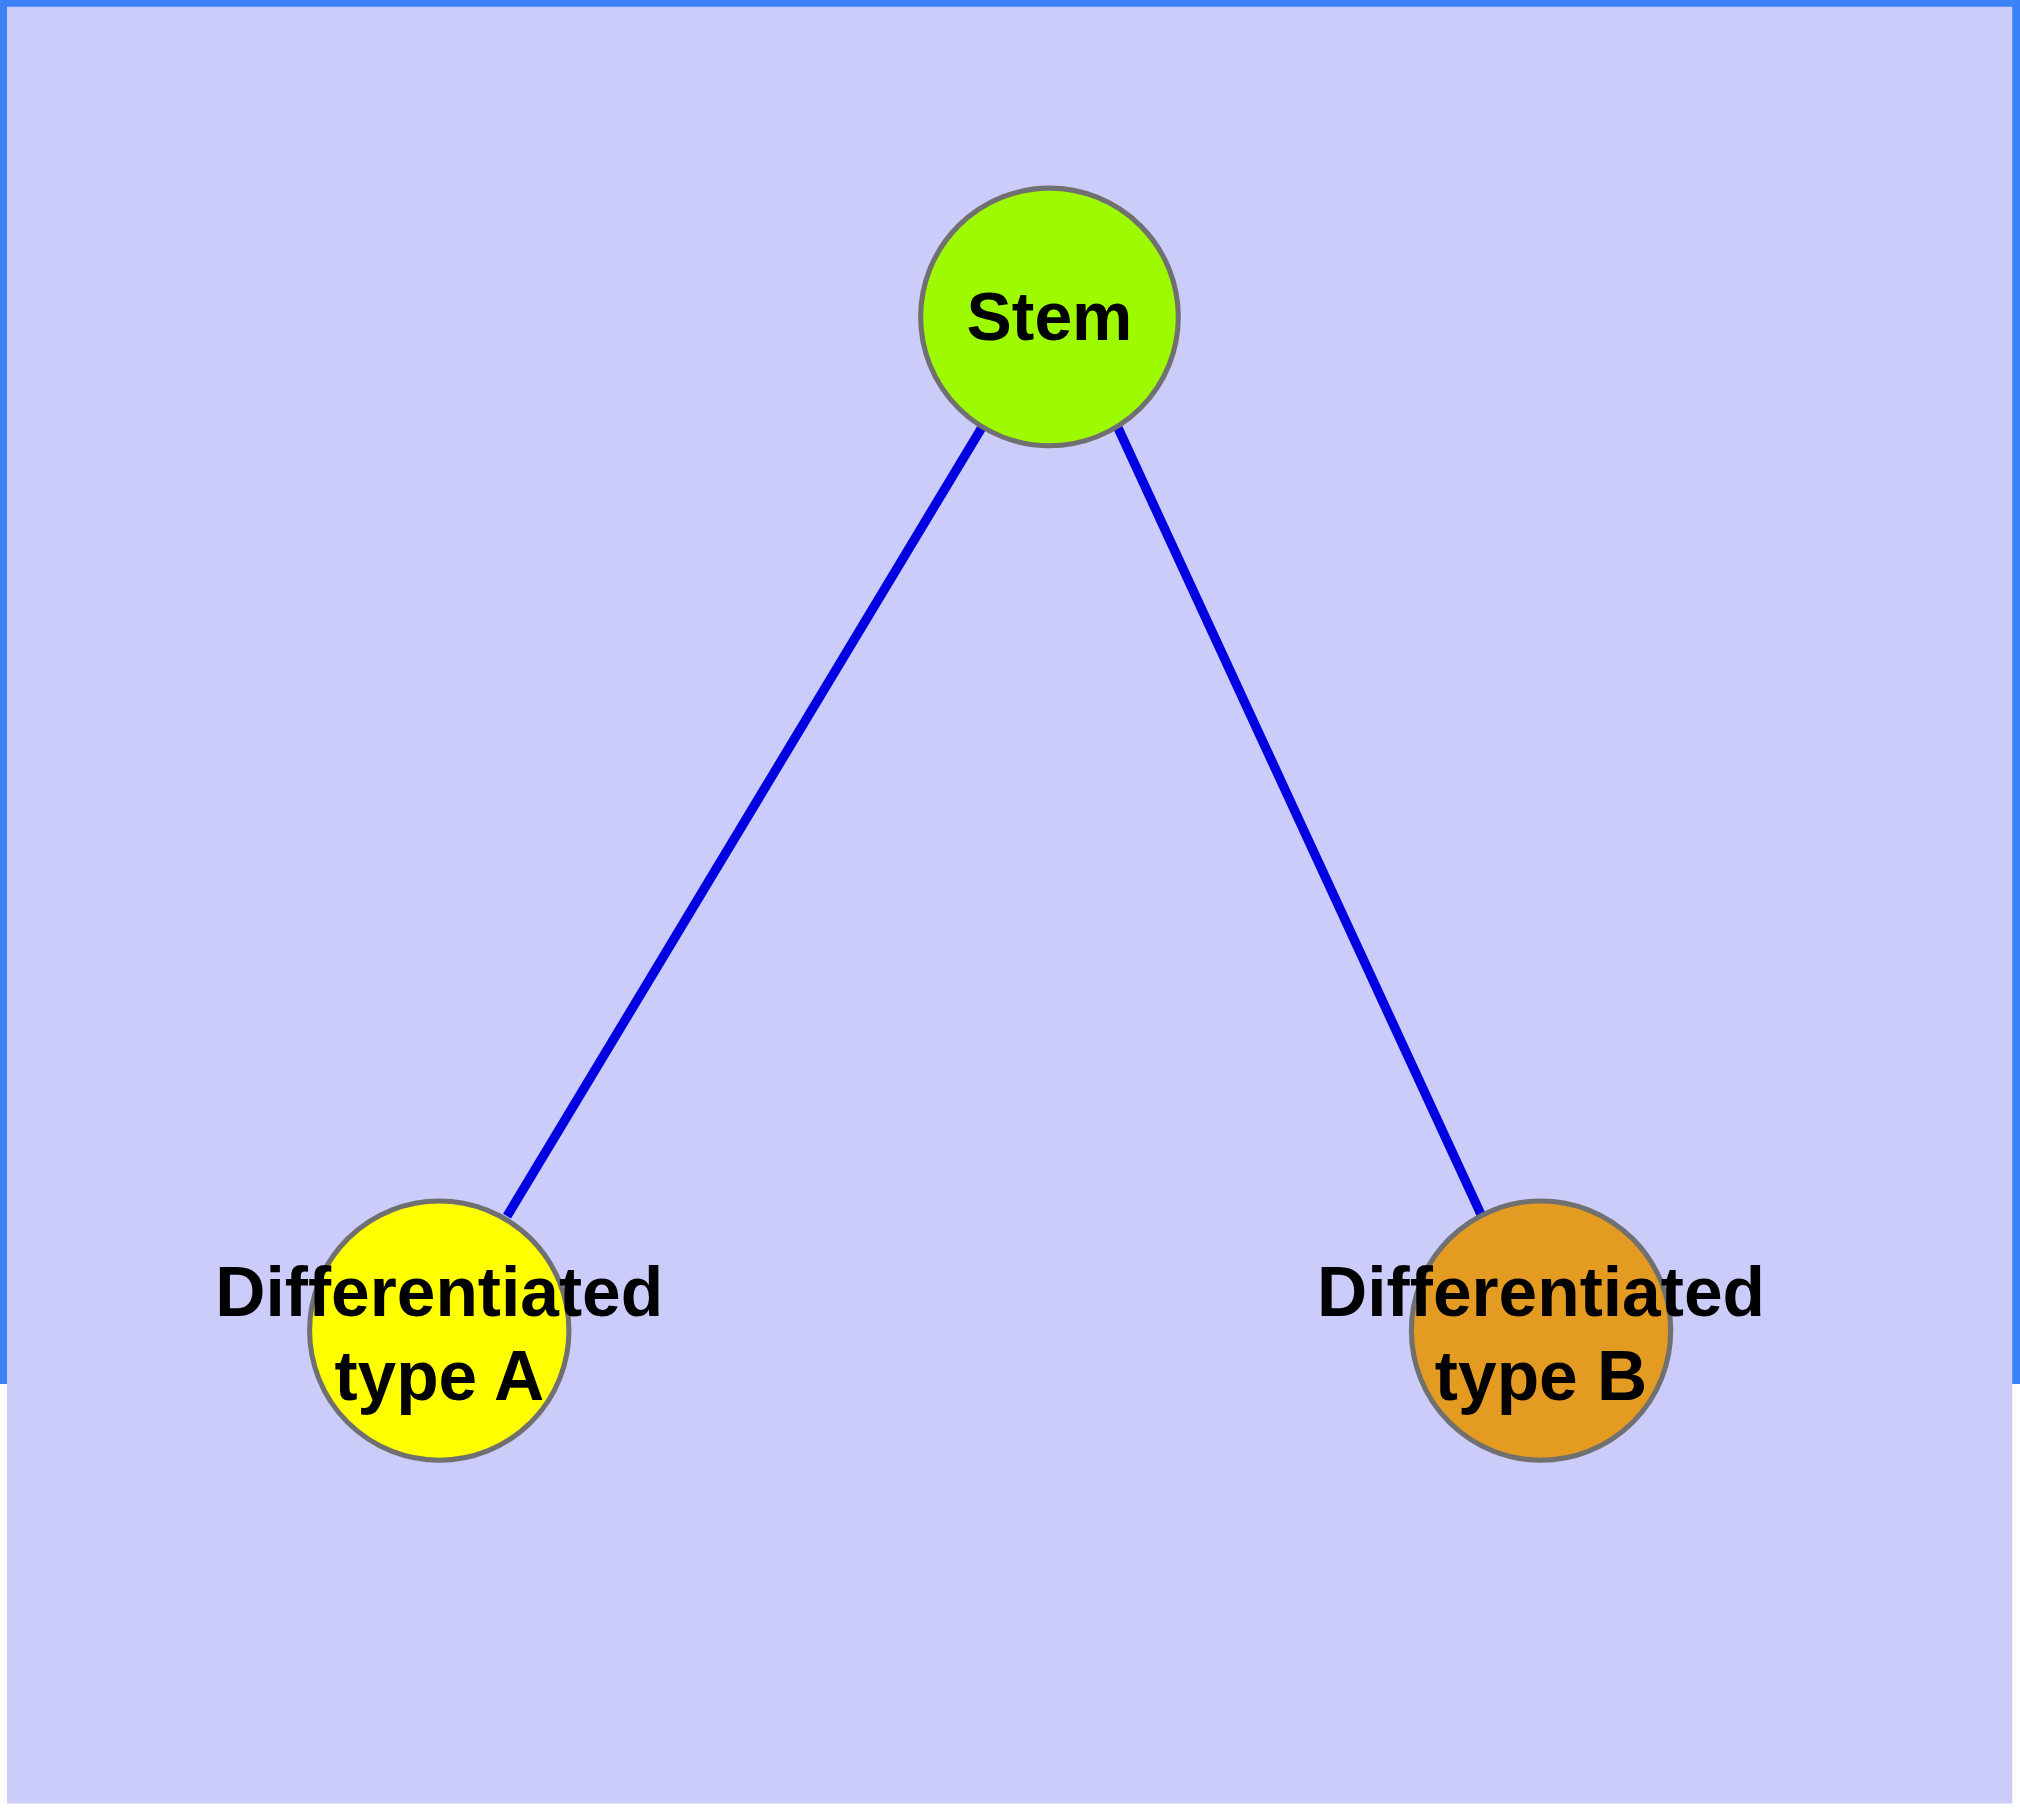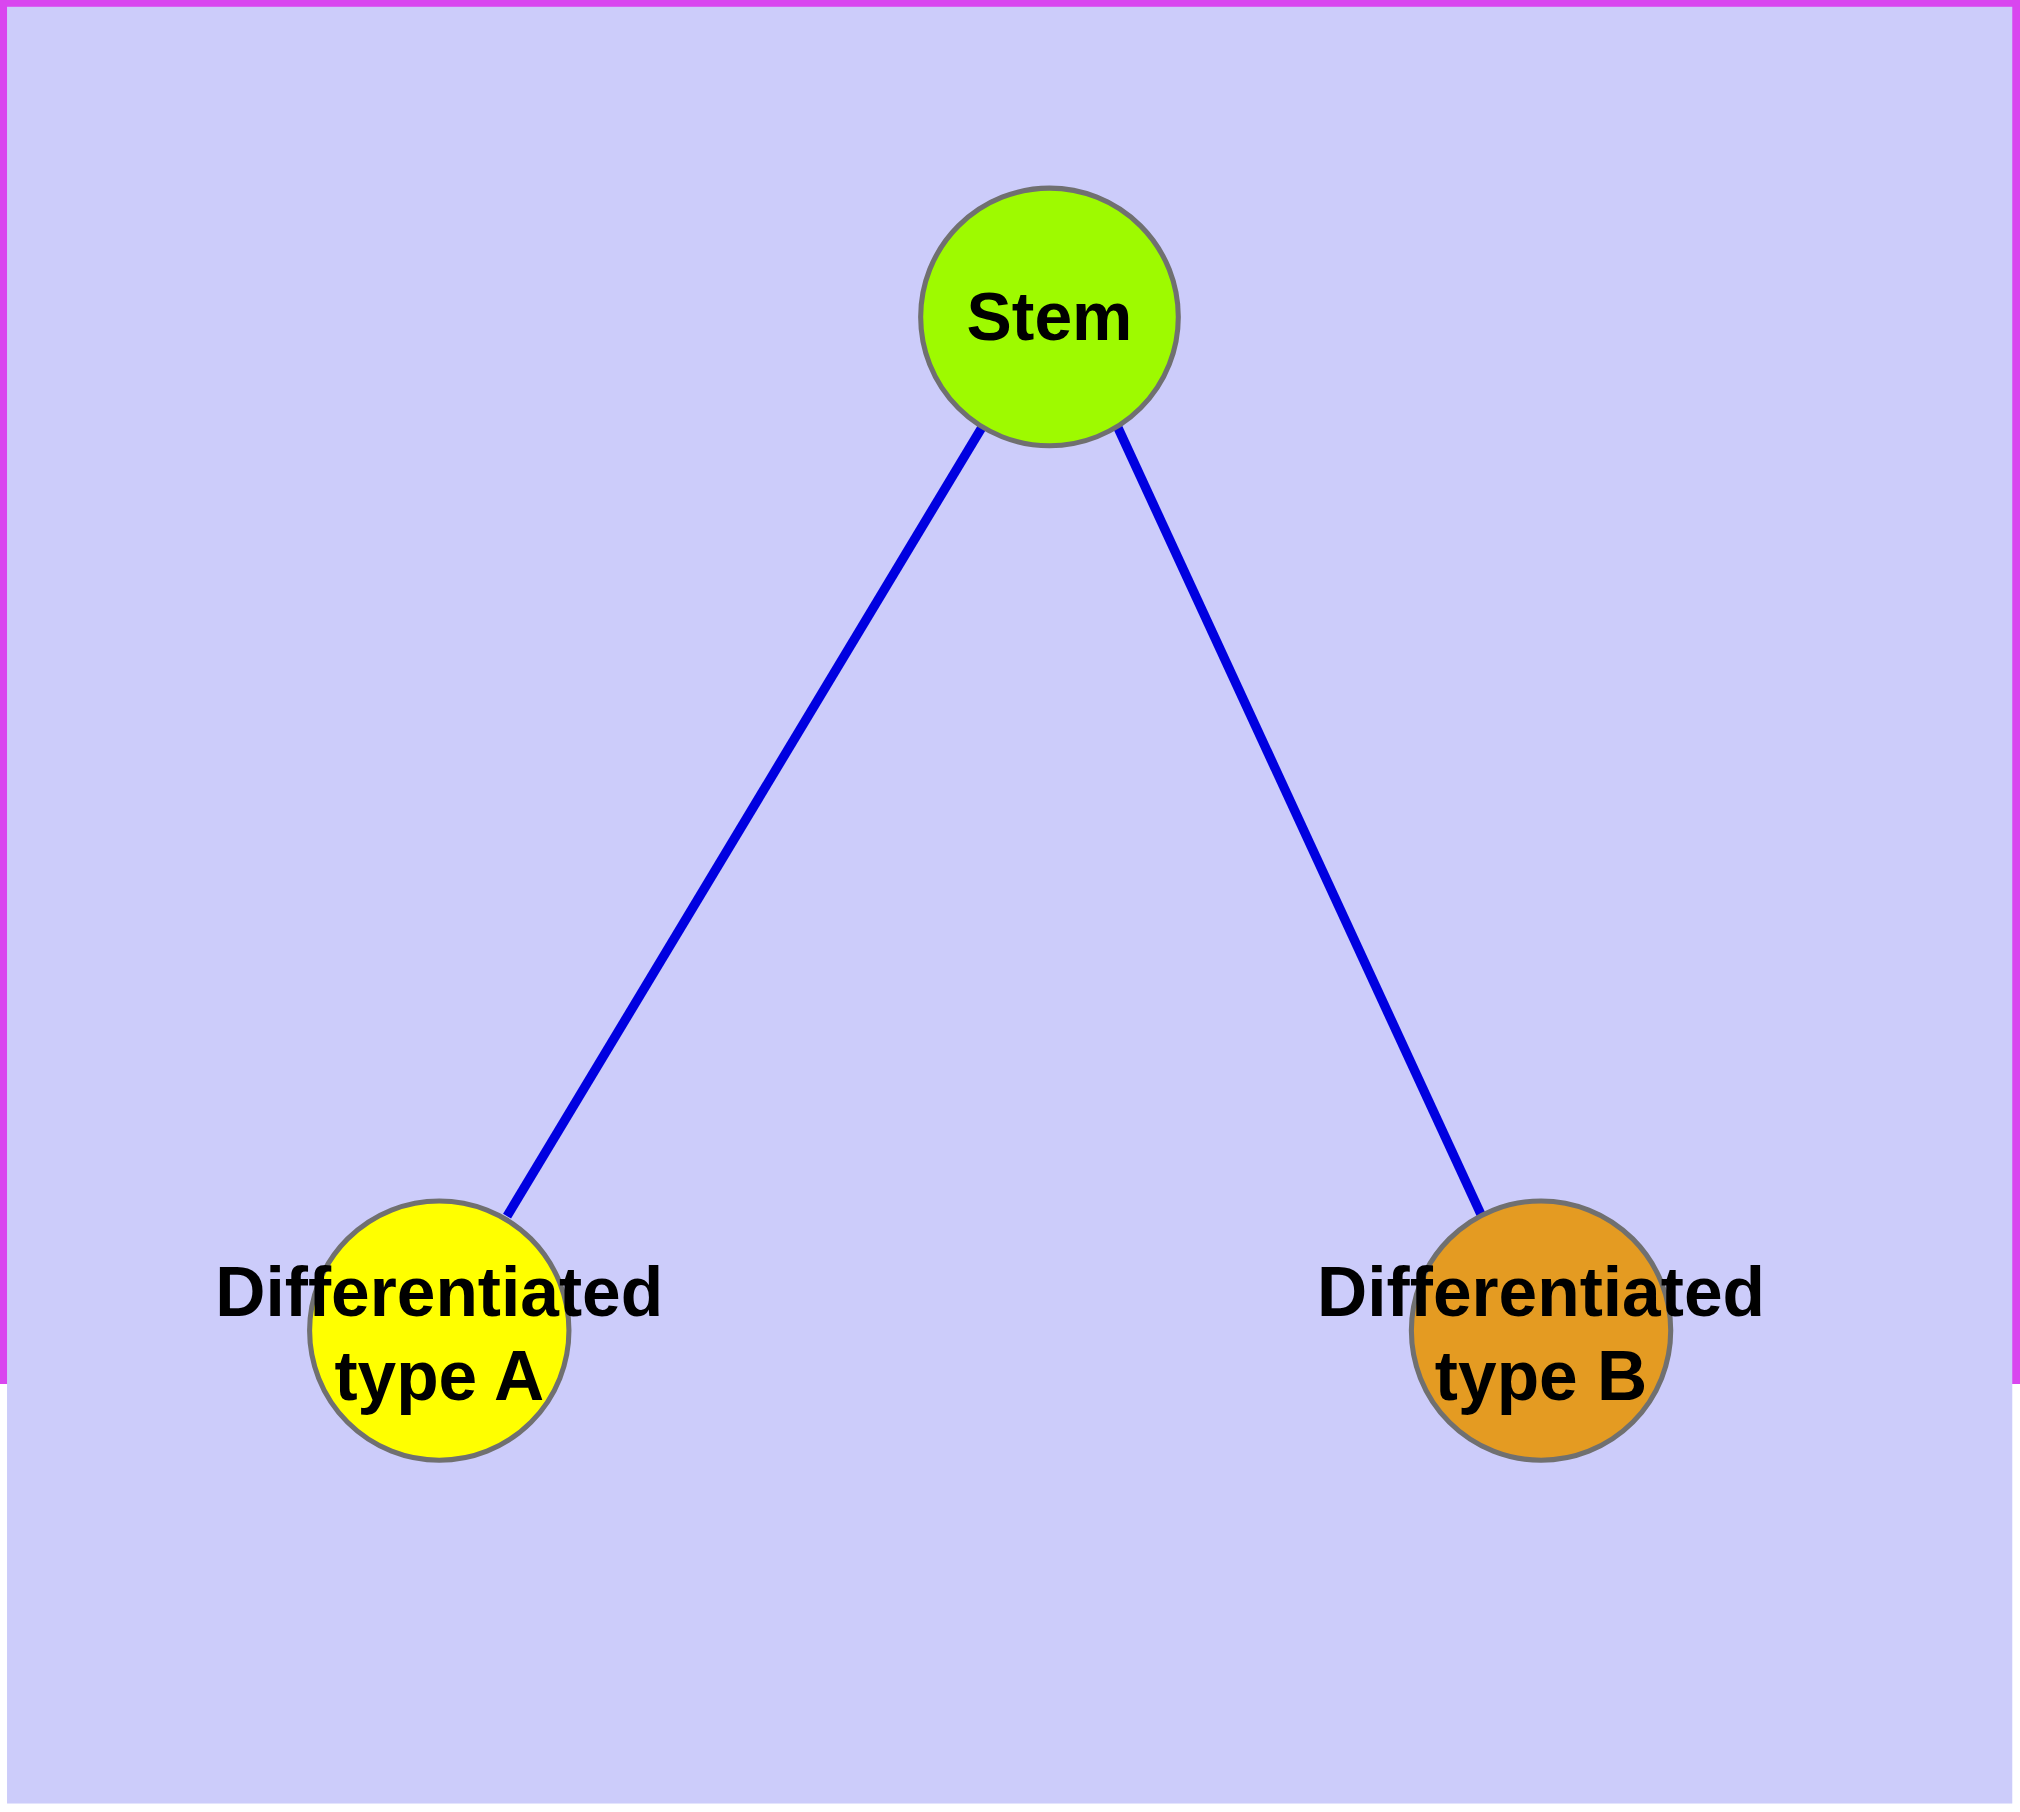--- a/index.html
+++ b/index.html
@@ -33,21 +33,21 @@
     font-weight: bold;
     fill: #000000;
     text-anchor: middle;
     dominant-baseline: middle;
     paint-order: normal;
   }
 </style>
 </head>
 <body style="width: 2021px; height: 1812px;">
 
-<div id="graph-canvas" style="width: 2021px; height: 1384px; background: #d946ef;">
+<div id="graph-canvas" style="width: 2021px; height: 1384px; background: #3b82f6;">
   <svg id="graph-svg" viewBox="0 0 2384 2138" xmlns="http://www.w3.org/2000/svg" style="width: 2021px; height: 1812px;">
 
     <rect x="8" y="8" width="2366" height="2120" fill="#CCCCFA"></rect>
 
     <g>
       <line x1="1159" y1="503" x2="598" y2="1435" stroke="#0000E0" stroke-width="11" stroke-linecap="butt"></line>
       <line x1="1318" y1="503" x2="1749" y2="1437" stroke="#0000E0" stroke-width="11" stroke-linecap="butt"></line>
     </g>
 
     <g>

